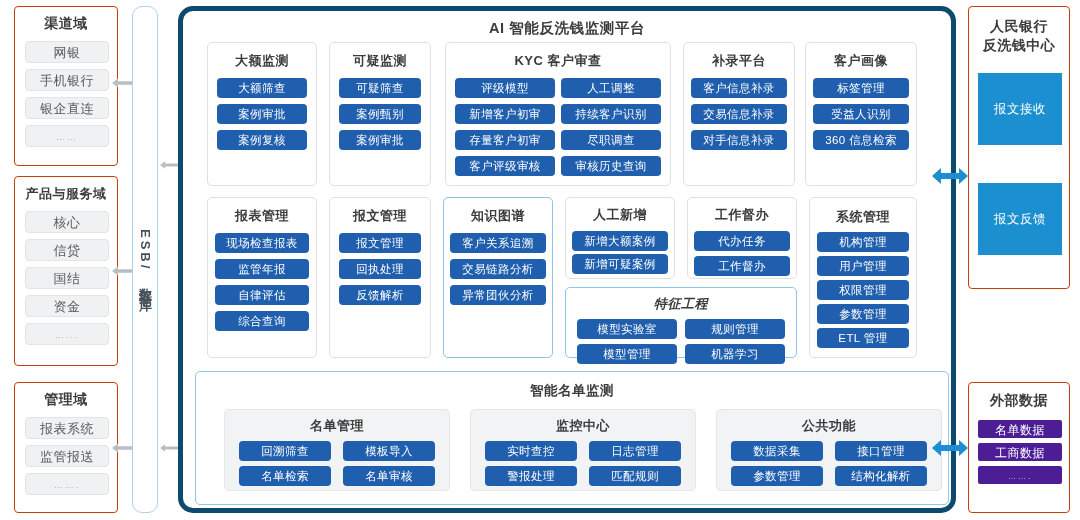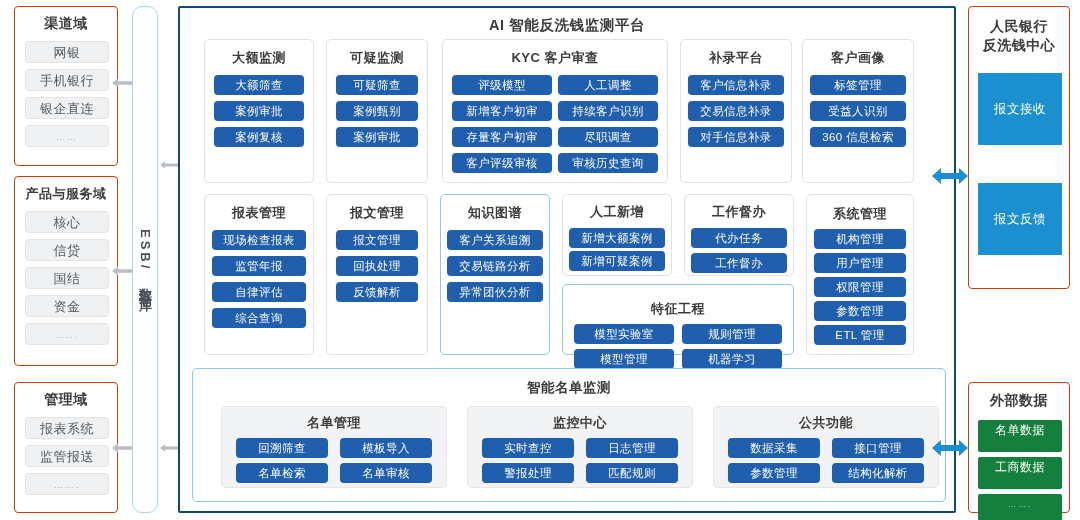--- a/index.html
+++ b/index.html
@@ -52,22 +52,22 @@
     writing-mode: vertical-rl;
     font-size: 13px;
     font-weight: bold;
     color: #46505a;
     letter-spacing: 3px;
   }
 
   
   .platform {
     position: absolute;
-    border: 2px solid #0c4a6e;
-    border-radius: 2px;
+    border: 5px solid #0c4a6e;
+    border-radius: 15px;
     background: #fff;
   }
   .platform-title {
     text-align: center;
     font-size: 14.5px;
     font-weight: bold;
     color: #3c3c3c;
     letter-spacing: .6px;
   }
   .card {
@@ -101,24 +101,24 @@
 
   
   .cyan-block {
     background: #1b8fcf;
     color: #fff;
     font-size: 12.5px;
     display: flex; align-items: center; justify-content: center;
     letter-spacing: .6px;
   }
   .cyan-pill {
-    background: #15803d;
+    background: #4c1d95;
     color: #fff;
     font-size: 12px;
-    height: 32px; line-height: 21px;
+    height: 18px; line-height: 21px;
     text-align: center;
     border-radius: 2px;
     margin: 0 auto 5px auto;
     letter-spacing: .5px;
   }
   .cyan-pill.dots { color: #bfe3f5; letter-spacing: 2px; font-size: 8px; }
 
   
   .arrow { position: absolute; }
   svg { display: block; }
@@ -285,21 +285,21 @@
       <div class="btns" style="padding:6px 7px; gap:4px;">
         <div class="btn" style="width:92px;">机构管理</div>
         <div class="btn" style="width:92px;">用户管理</div>
         <div class="btn" style="width:92px;">权限管理</div>
         <div class="btn" style="width:92px;">参数管理</div>
         <div class="btn" style="width:92px;">ETL 管理</div>
       </div>
     </div>
 
     <div class="card hl" style="left:382px; top:276px; width:232px; height:71px;">
-      <div class="card-title" style="margin-top:15px;">特征工程</div>
+      <div class="card-title" style="margin-top:7px;font-style:italic;">特征工程</div>
       <div class="btns" style="padding:6px 8px; gap:5px 8px;">
         <div class="btn" style="width:100px;">模型实验室</div>
         <div class="btn" style="width:100px;">规则管理</div>
         <div class="btn" style="width:100px;">模型管理</div>
         <div class="btn" style="width:100px;">机器学习</div>
       </div>
     </div>
 
     <div class="card hl" style="left:12px; top:360px; width:754px; height:134px;">
       <div class="card-title" style="margin-top:10px; font-size:13.5px;">智能名单监测</div>

